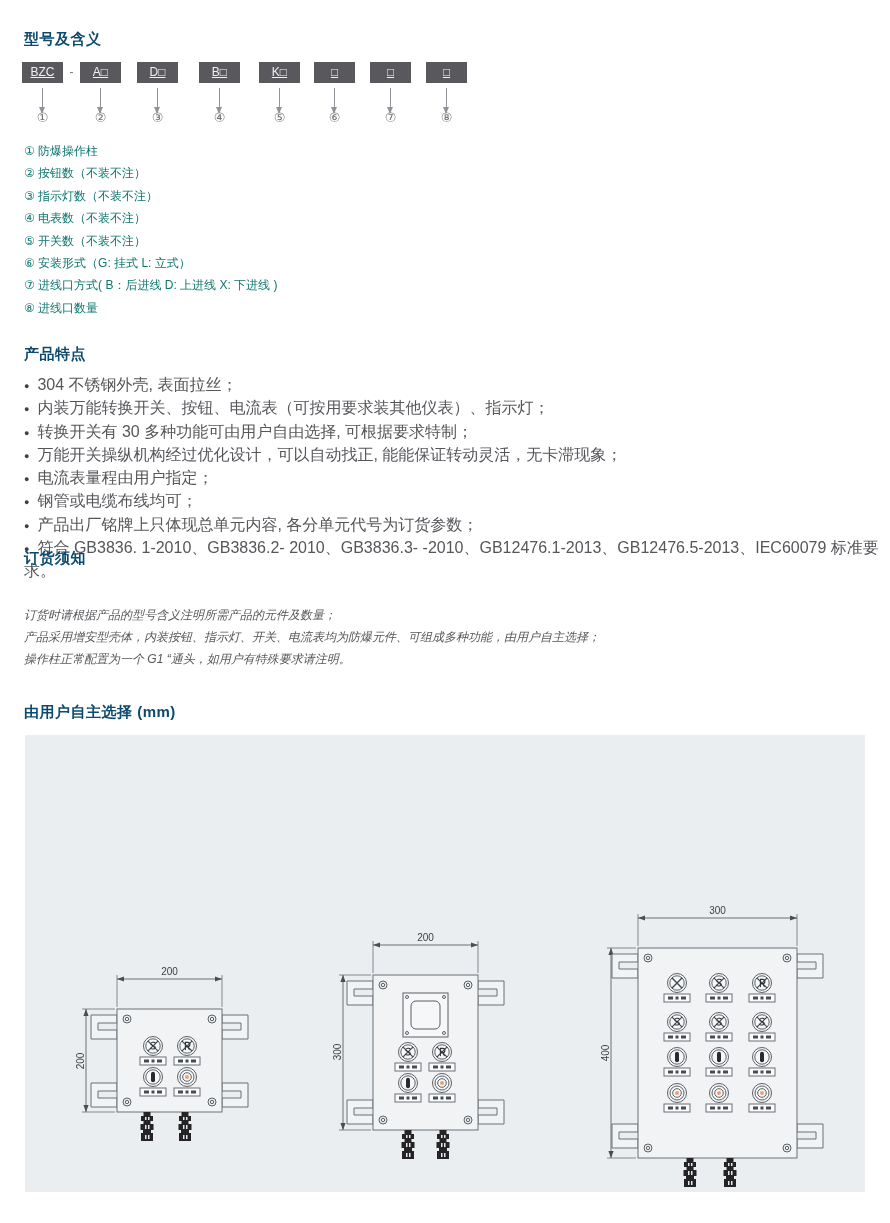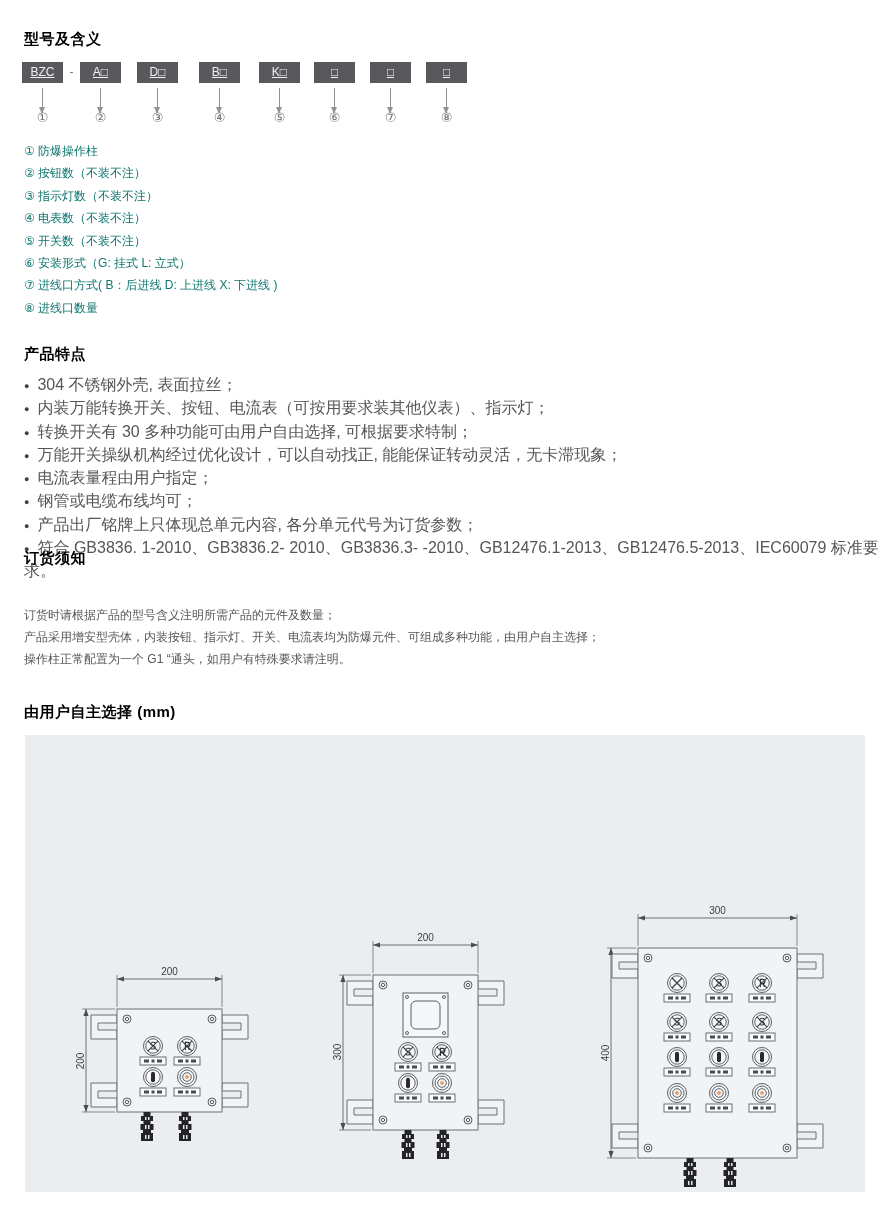--- a/index.html
+++ b/index.html
@@ -3,21 +3,21 @@
 <meta charset="utf-8">
 <style>
   html,body { margin:0; padding:0; background:#ffffff; }
   .page {
     position:relative; width:890px; height:1223px; background:#ffffff;
     font-family:"Liberation Sans","DejaVu Sans",sans-serif;
     color:#55565a; overflow:hidden;
   }
   .sec-title {
     position:absolute; left:24px; font-size:15px; font-weight:bold;
-    color:#000000; letter-spacing:0.5px;
+    color:#0c4a6e; letter-spacing:0.5px;
   }
   
   .code-box {
     position:absolute; top:62px; height:21px; width:41px;
     background:#59585c; color:#f0f0f0; font-size:12px;
     text-align:center; line-height:21px;text-decoration:underline;
   }
   .dash {
     position:absolute; top:62px; left:63px; width:17px; height:21px;
     color:#77787c; font-size:12px; text-align:center; line-height:21px;
@@ -32,21 +32,21 @@
   .circ-num {
     position:absolute; top:110px; width:41px; text-align:center;
     font-size:13px; color:#6e7074;
   }
   .legend { position:absolute; left:24px; top:140px; font-size:12px; line-height:22.4px; color:#0f766e; }
   .legend p { margin:0; }
   .feature-list { position:absolute; left:24px; top:374px; margin:0; padding:0; font-size:16px; line-height:22.3px; color:#55565a; }
   .feature-list li { list-style:none; }
   .feature-list li::before { content:"●"; font-size:9px; margin-right:8px; vertical-align:1px; color:#3f4043; }
   .order-lines { position:absolute; left:24px; top:605px; font-size:12px; line-height:21.8px; color:#55565a; }
-  .order-lines p { margin:0; }
+  .order-lines p { margin:0;font-style:italic; }
   .panel {
     position:absolute; left:25px; top:735px; width:840px; height:457px;
     background:#ebeef0;
   }
   svg text { font-family:"Liberation Sans","DejaVu Sans",sans-serif; font-size:10px; fill:#3c3d40; }
 </style>
 </head>
 <body>
 
 <div class="page">

